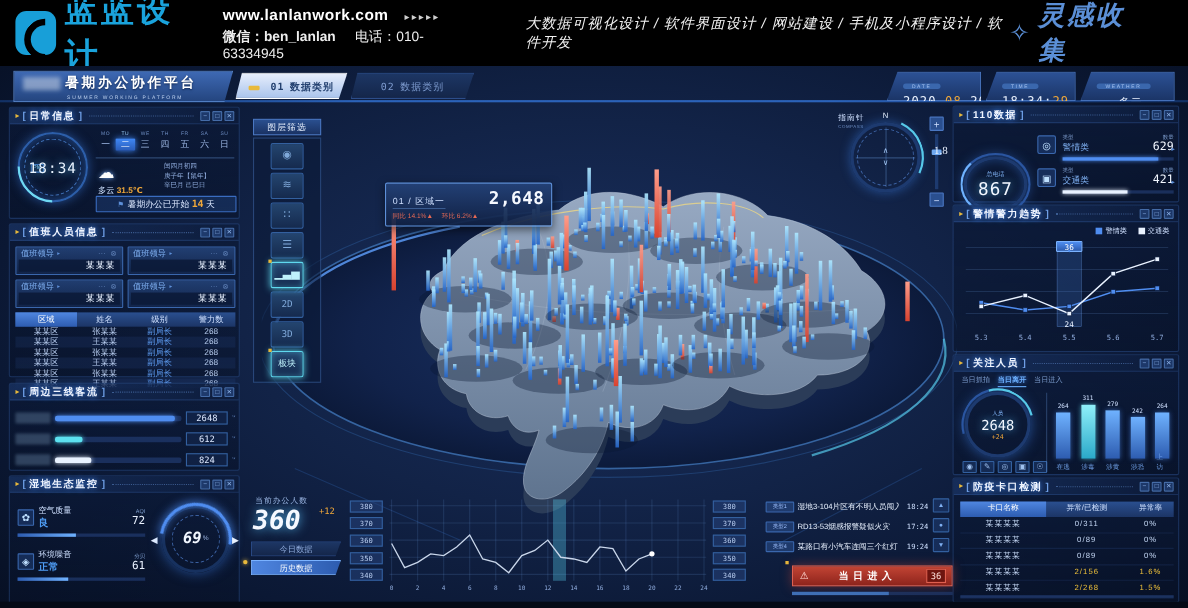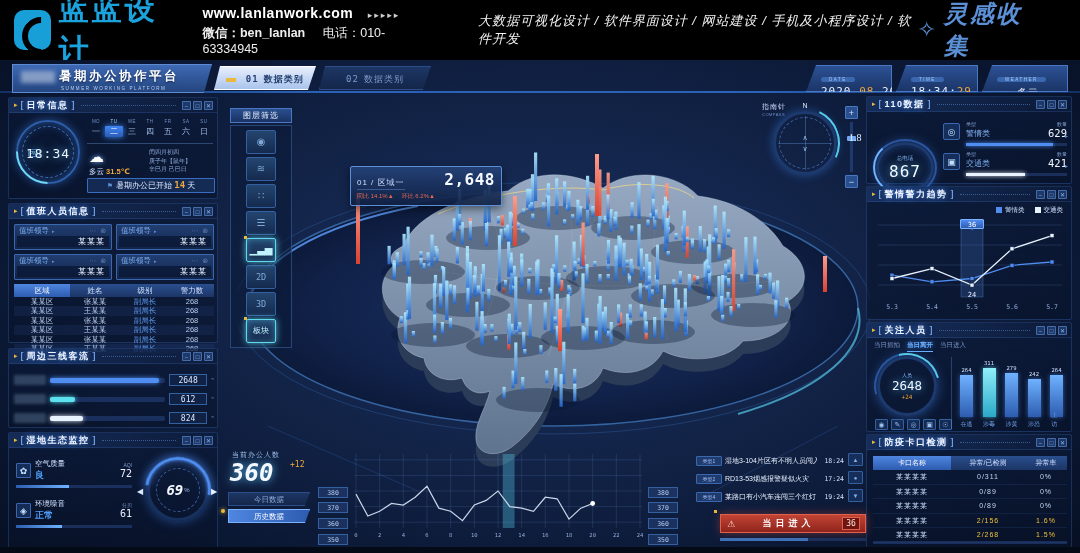--- a/index.html
+++ b/index.html
@@ -256,21 +256,21 @@
   .of-val { position:absolute; left:2px; top:13px; font-size:24px; font-style:italic; font-weight:bold; color:#f5f9ff;
     font-family:"DejaVu Sans Mono",monospace; text-shadow:0 0 10px #57b8f0; }
   .of-delta { position:absolute; left:62px; top:14px; font-size:8px; color:#f0a83a; font-family:"DejaVu Sans Mono",monospace;}
   .of-btn { position:absolute; left:0px; width:82px; height:14px; line-height:13px; text-align:center; font-size:7.5px;
     color:#8fabdc; background:linear-gradient(180deg,#1d3664,#14264a); border:1px solid #2c4d8a;
     clip-path:polygon(0 0,100% 0,calc(100% - 5px) 100%,0 100%); }
   .of-btn.on { background:linear-gradient(90deg,#4f86e0,#2d5cb0); color:#fff; border-color:#7ab2ff; }
   .of-dot { position:absolute; left:-7px; top:63px; width:4px; height:4px; border-radius:50%; background:#e8b93c; box-shadow:0 0 4px #e8b93c;}
   .ax { position:absolute; width:30px; }
   .axbox { position:absolute; left:0; width:30px; height:11px; line-height:10px; text-align:center; font-size:6.5px;
-    color:#b8cdf0; background:rgba(40,70,130,.5); border:1px solid #33609f; font-family:"DejaVu Sans Mono",monospace;margin-top:32px;}
+    color:#b8cdf0; background:rgba(40,70,130,.5); border:1px solid #33609f; font-family:"DejaVu Sans Mono",monospace;}
   #of-plot { position:absolute; left:124px; top:6px; }
   .ofx { position:absolute; left:124px; top:86px; width:292px;}
   .ofx span { position:absolute; transform:translateX(-50%); font-size:5.5px; color:#8fabdc; font-family:"DejaVu Sans Mono",monospace;}
 
   
   #alerts { position:absolute; left:696px; top:390px; width:170px; height:98px; }
   .al-row { position:absolute; left:0; width:148px; height:14px; display:flex; align-items:center; gap:3px;}
   .al-tag { flex:0 0 26px; height:10px; line-height:9px; text-align:center; font-size:5px; color:#9fc0ff;
     background:rgba(60,110,190,.35); border:1px solid #3a67ad; border-radius:1px;}
   .al-txt { flex:1; font-size:7px; color:#e8f1ff; white-space:nowrap; overflow:hidden;}

